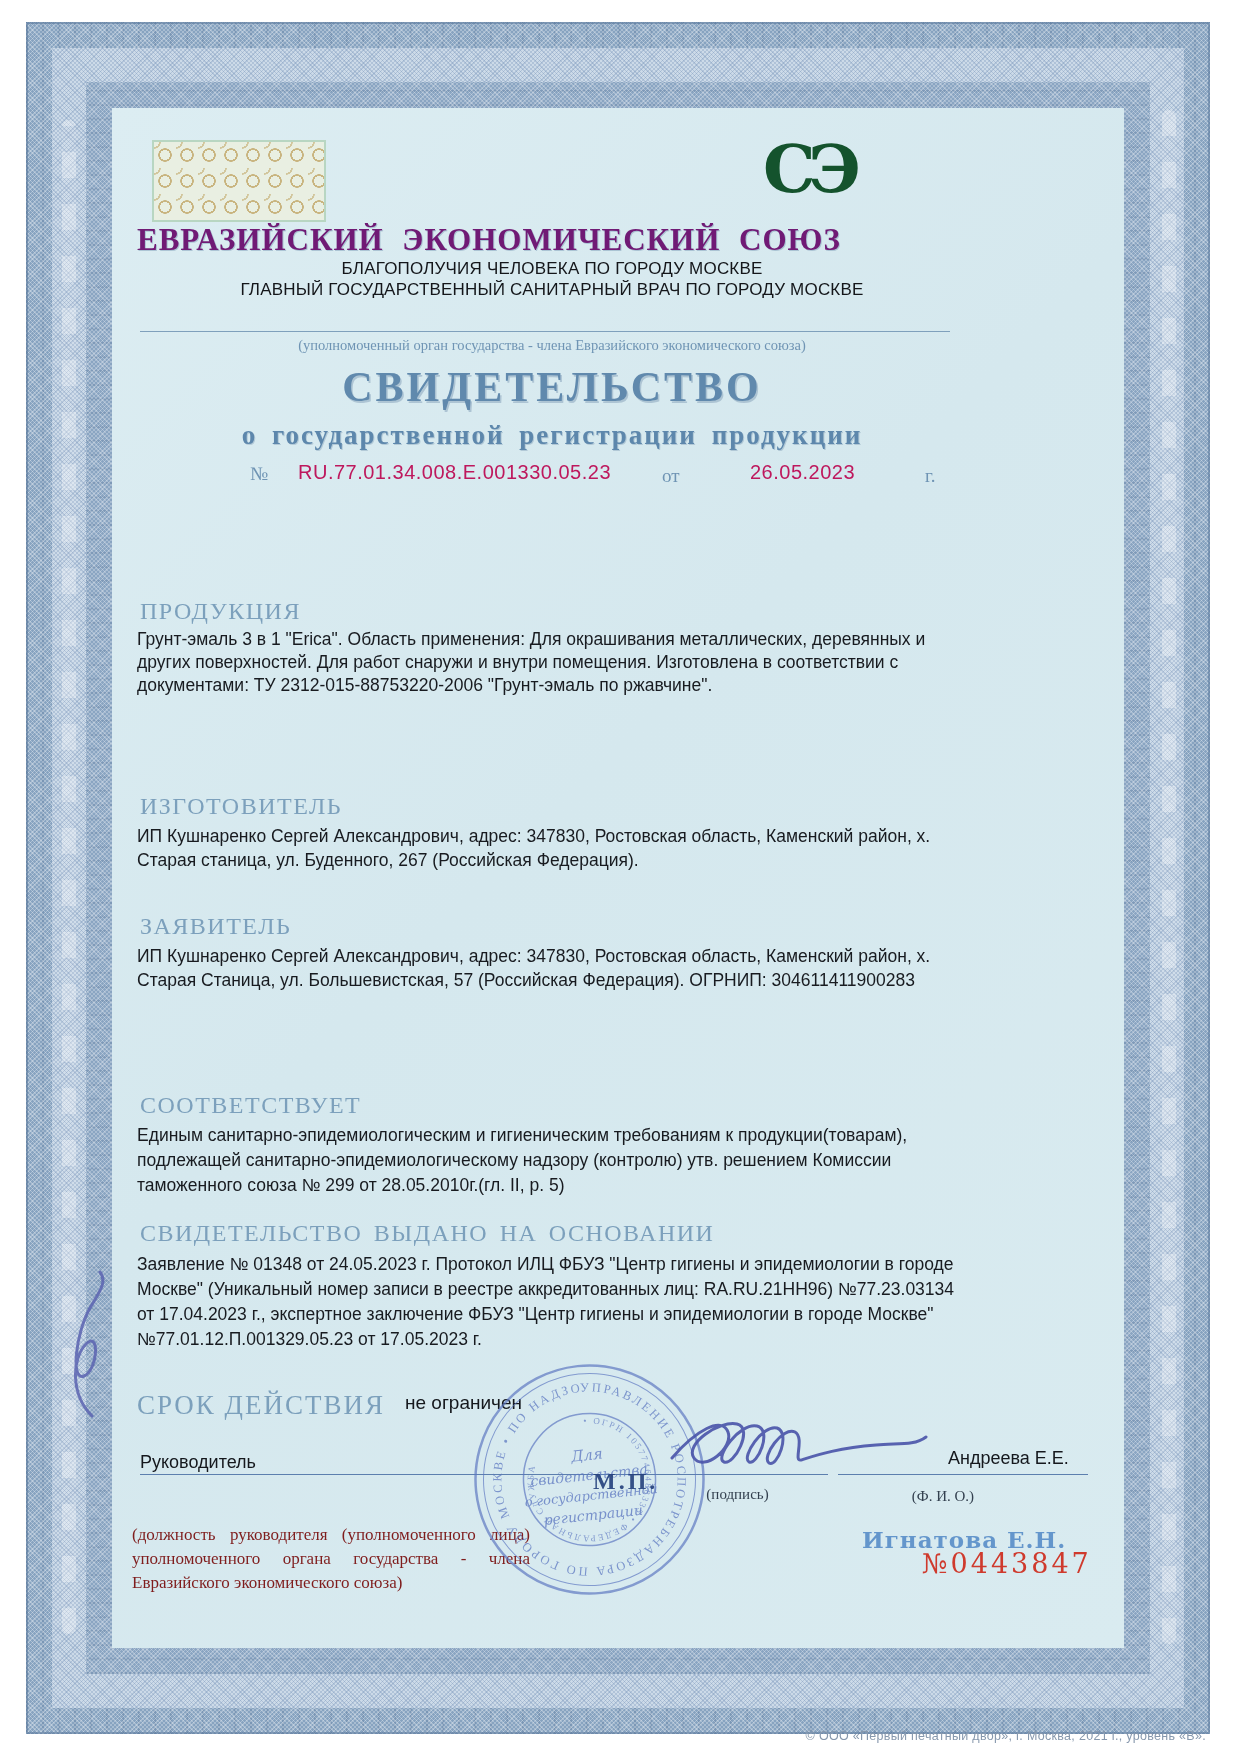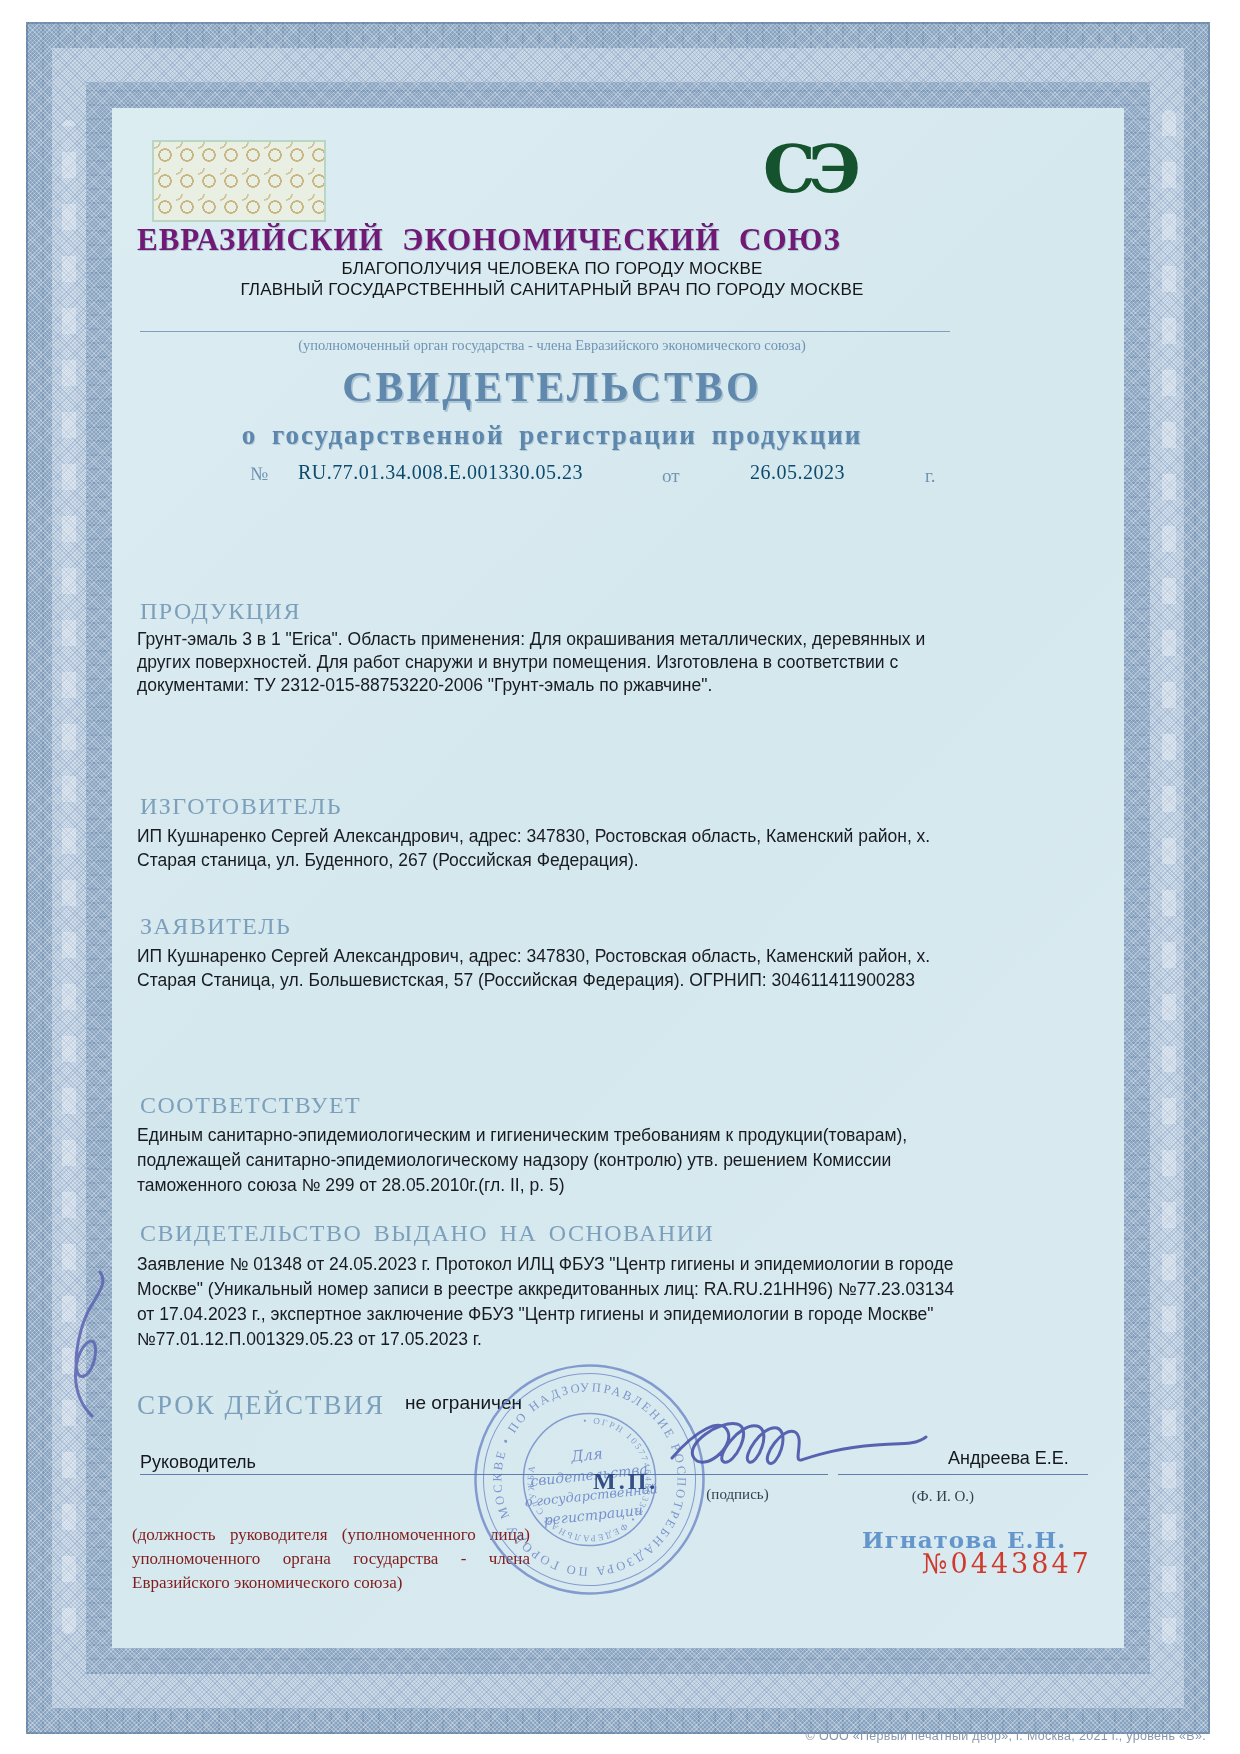--- a/index.html
+++ b/index.html
@@ -52,21 +52,21 @@
   .authority-caption{position:absolute;left:137px;top:337px;width:830px;text-align:center;
     font-family:"Liberation Serif",serif;font-size:14.5px;color:#6f94b4;}
   .doc-title{position:absolute;left:137px;top:363px;width:830px;text-align:center;
     font-family:"Liberation Serif",serif;font-weight:bold;font-size:42px;color:#6089ad;
     letter-spacing:3px;text-shadow:1.5px 1.5px 0 rgba(110,140,170,.4);}
   .doc-subtitle{position:absolute;left:137px;top:420px;width:830px;text-align:center;
     font-family:"Liberation Serif",serif;font-weight:bold;font-size:27px;color:#5d87ac;
     letter-spacing:2px;word-spacing:6px;text-shadow:1px 1px 0 rgba(110,140,170,.35);}
   
   .num-label{position:absolute;font-family:"Liberation Serif",serif;font-size:19px;color:#6f94b4;}
-  .num-value{position:absolute;font-size:20px;color:#0c4a6e;letter-spacing:.5px;font-family:Liberation Serif, serif;}
+  .num-value{position:absolute;font-size:20px;color:#be185d;letter-spacing:.5px;}
   
   .sec-heading{position:absolute;left:140px;font-family:"Liberation Serif",serif;
     font-size:24px;color:#7ca0bc;letter-spacing:1.5px;}
   .sec-body{position:absolute;left:137px;width:830px;font-size:17.5px;color:#181b20;}
   
   .validity-label{position:absolute;left:137px;top:1390px;
     font-family:"Liberation Serif",serif;font-size:27px;color:#7ca0bc;letter-spacing:2px;}
   .validity-value{position:absolute;left:405px;top:1392px;font-size:19px;color:#15181d;}
   .role-label{position:absolute;left:140px;top:1452px;font-size:18px;color:#15181d;}
   .sig-line{position:absolute;top:1474px;border-bottom:1.5px solid #5c7fae;}

